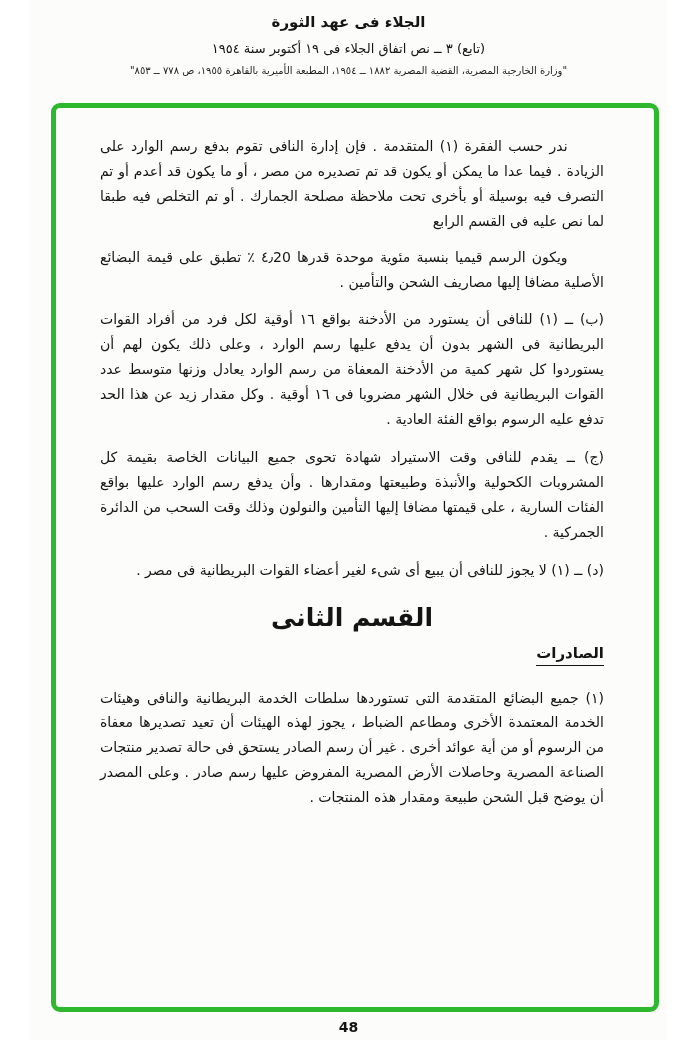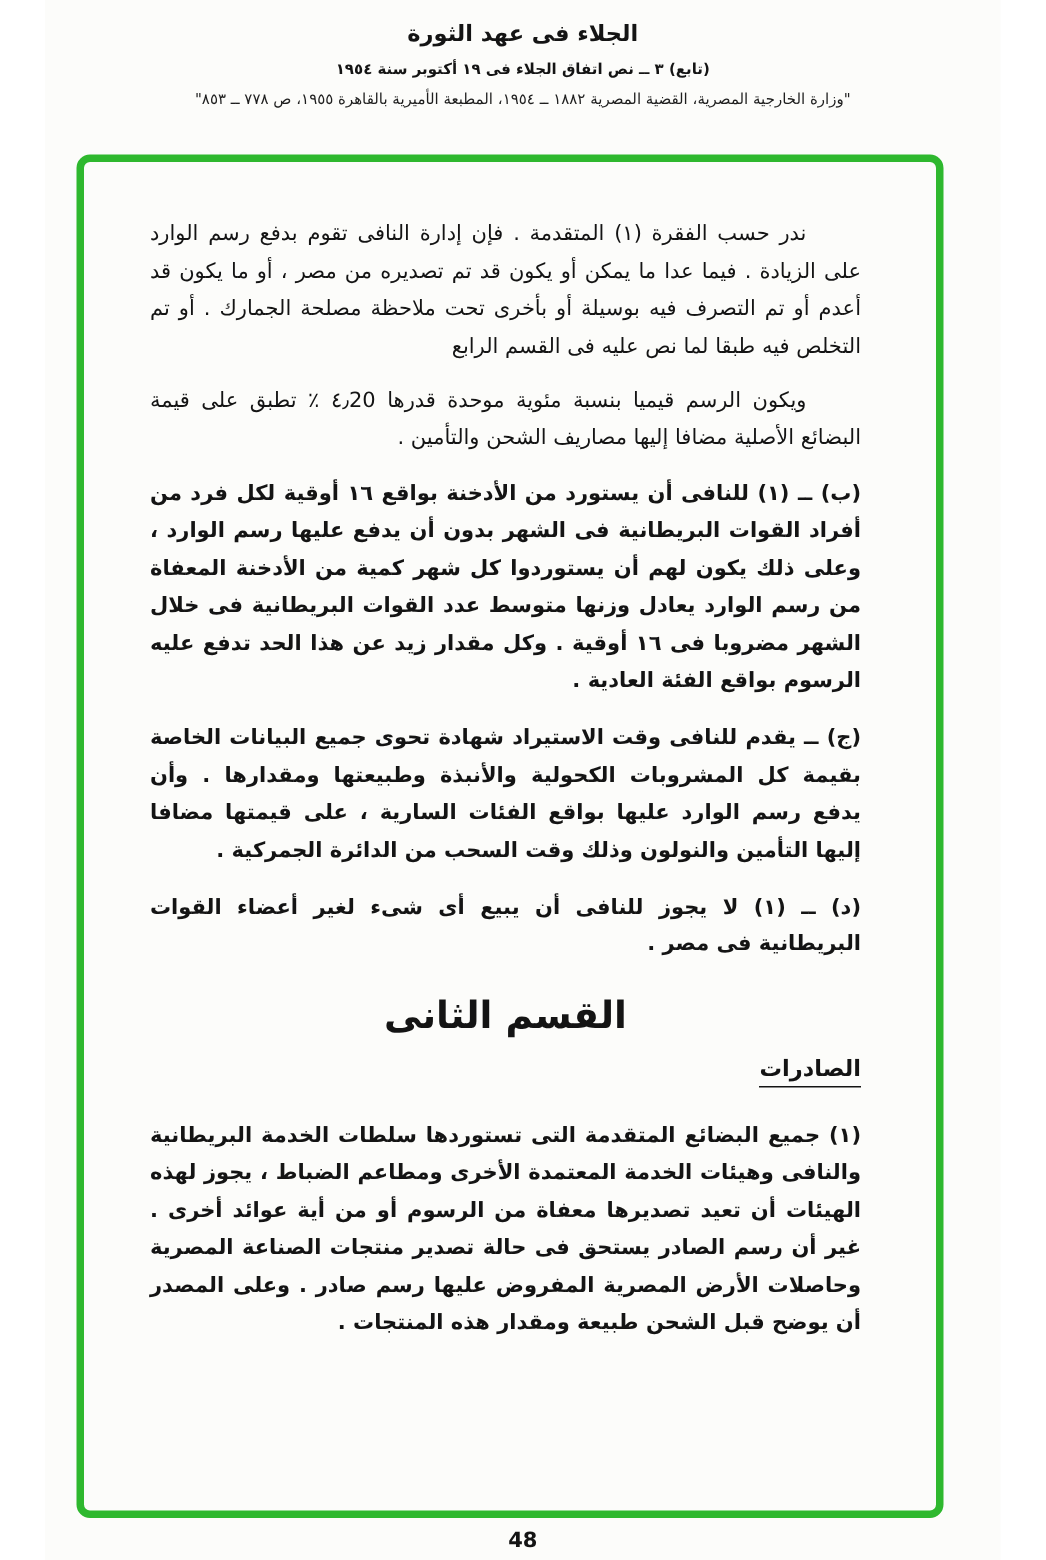--- a/index.html
+++ b/index.html
@@ -10,44 +10,44 @@
     height: 1040px;
     margin: 0 auto;
     background: #fcfcfa;
     color: #141414;
     font-family: "DejaVu Sans", sans-serif;
     direction: rtl;
     overflow: hidden;
   }
   .header { text-align: center; padding-top: 13px; direction: rtl; }
   .title { font-size: 15px; font-weight: bold; letter-spacing: 0.5px; }
-  .subtitle { font-size: 10px; font-weight: bold; margin-top: 10px; }
+  .subtitle { font-size: 13px; font-weight: normal; margin-top: 10px; }
   .source { font-size: 10px; margin-top: 9px; color: #1e1e1e; letter-spacing: 0.2px; }
   .frame {
     position: absolute;
     top: 103px;
-    right: 38px;
+    right: 8px;
     left: 21px;
     height: 909px;
     border: 5px solid #2eb82e;
     border-radius: 9px;
-    padding: 36px 50px 12px 44px;
+    padding: 26px 50px 12px 44px;
     overflow: hidden;
     background: #fcfcfa;
   }
   .para {
     font-size: 14px;
     line-height: 1.78;
     text-align: justify;
     text-align-last: right;
     margin-bottom: 11px;
     direction: rtl;
   }
   .para.indent { text-indent: 2.6em; }
-  .para.clause { margin-top: 13px; font-weight: bold; }
+  .para.clause { margin-top: 13px; }
   .section-title {
     text-align: center;
     font-size: 25px;
     font-weight: bold;
     margin: 20px 0 12px;
   }
   .section-sub {
     text-align: right;
     font-size: 15px;
     font-weight: bold;

